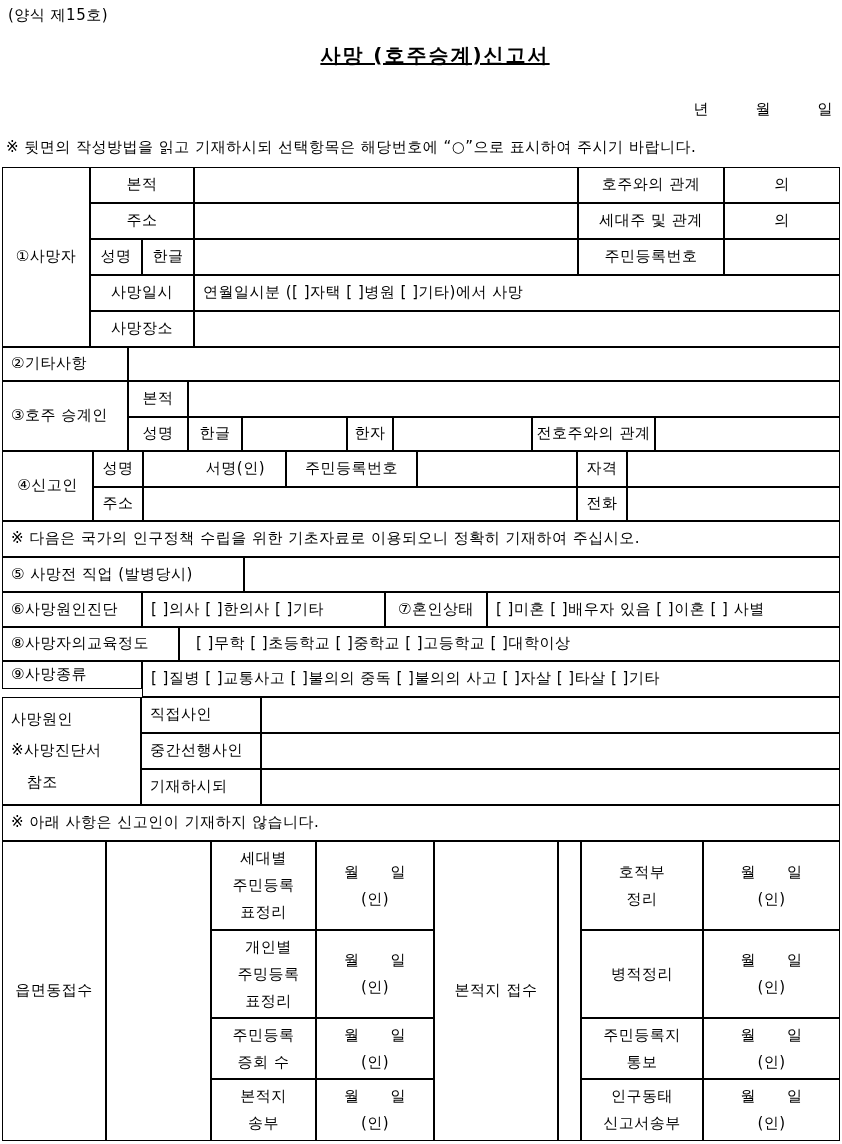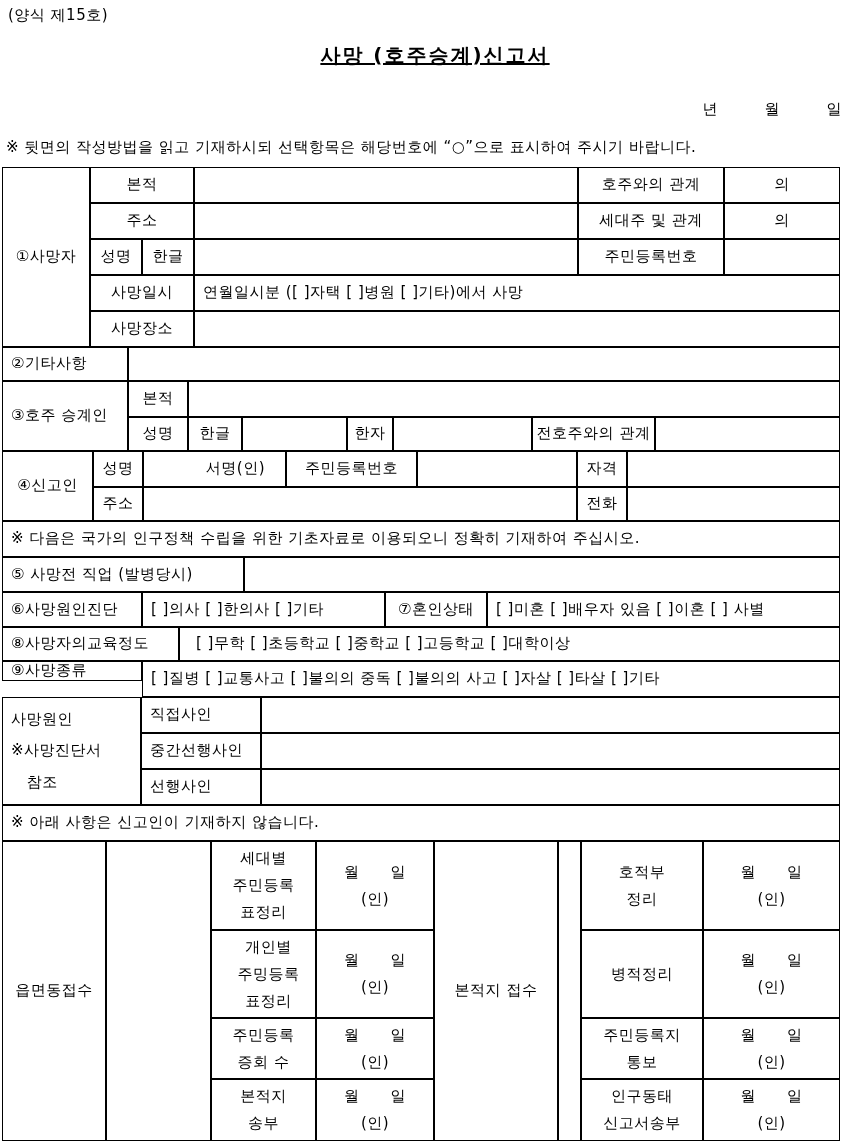--- a/index.html
+++ b/index.html
@@ -1,20 +1,20 @@
 <!DOCTYPE html>
 <html><head>
 <meta charset="utf-8">
 <style>
   html,body{margin:0;padding:0;background:#fff;}
   .page{position:relative;width:842px;height:1144px;background:#fff;color:#000;
         font-family:"DejaVu Sans","Liberation Sans",sans-serif;font-size:15px;letter-spacing:0.5px;}
   .hdr{position:absolute;}
   .title{font-weight:bold;font-size:20px;letter-spacing:2px;text-align:center;width:100%;}
-  .dateline{width:100%;text-align:right;padding-right:0;box-sizing:border-box;white-space:pre-wrap;}
+  .dateline{width:100%;text-align:right;padding-right:9px;box-sizing:border-box;white-space:pre-wrap;}
   .c{position:absolute;border:1px solid #000;box-sizing:border-box;display:flex;
      align-items:center;justify-content:center;text-align:center;overflow:hidden;line-height:1.3;}
   .l{justify-content:flex-start;text-align:left;padding-left:8px;}
   .r{justify-content:flex-end;text-align:right;padding-right:20px;}
   .pre{white-space:pre-wrap;line-height:1.8;}
   .pre3{white-space:pre-wrap;line-height:2.1;}
 </style>
 </head>
 <body>
 
@@ -76,31 +76,31 @@
   <div class="c" style="left:244px;top:557px;width:596px;height:35px;"></div>
 
   <div class="c l" style="left:2px;top:592px;width:140px;height:35px;">⑥사망원인진단</div>
   <div class="c l" style="left:142px;top:592px;width:243px;height:35px;">[ ]의사 [ ]한의사 [ ]기타</div>
   <div class="c" style="left:385px;top:592px;width:102px;height:35px;">⑦혼인상태</div>
   <div class="c l" style="left:487px;top:592px;width:353px;height:35px;">[ ]미혼 [ ]배우자 있음 [ ]이혼 [ ] 사별</div>
 
   <div class="c l" style="left:2px;top:627px;width:177px;height:34px;">⑧사망자의교육정도</div>
   <div class="c l" style="left:179px;top:627px;width:661px;height:34px;padding-left:16px;">[ ]무학 [ ]초등학교 [ ]중학교 [ ]고등학교 [ ]대학이상</div>
 
-  <div class="c l" style="left:2px;top:661px;width:140px;height:20px;">⑨사망종류</div>
+  <div class="c l" style="left:2px;top:661px;width:140px;height:28px;">⑨사망종류</div>
   <div class="c l" style="left:142px;top:661px;width:698px;height:36px;">[ ]질병 [ ]교통사고 [ ]불의의 중독 [ ]불의의 사고 [ ]자살 [ ]타살 [ ]기타</div>
 
   <div class="c l pre3" style="left:2px;top:697px;width:139px;height:108px;">사망원인
 ※사망진단서
    참조</div>
   <div class="c l" style="left:141px;top:697px;width:120px;height:36px;">직접사인</div>
   <div class="c" style="left:261px;top:697px;width:579px;height:36px;"></div>
   <div class="c l" style="left:141px;top:733px;width:120px;height:36px;">중간선행사인</div>
   <div class="c" style="left:261px;top:733px;width:579px;height:36px;"></div>
-  <div class="c l" style="left:141px;top:769px;width:120px;height:36px;">선행사인</div>
+  <div class="c l" style="left:141px;top:769px;width:120px;height:36px;">기재하시되</div>
   <div class="c" style="left:261px;top:769px;width:579px;height:36px;"></div>
 
   <div class="c l" style="left:2px;top:805px;width:838px;height:36px;">※ 아래 사항은 신고인이 기재하지 않습니다.</div>
 
   <div class="c" style="left:2px;top:841px;width:104px;height:300px;">읍면동접수</div>
   <div class="c" style="left:106px;top:841px;width:105px;height:300px;"></div>
   <div class="c" style="left:434px;top:841px;width:124px;height:300px;">본적지 접수</div>
   <div class="c" style="left:558px;top:841px;width:23px;height:300px;"></div>
 
   <div class="c pre" style="left:211px;top:841px;width:105px;height:89px;">세대별

